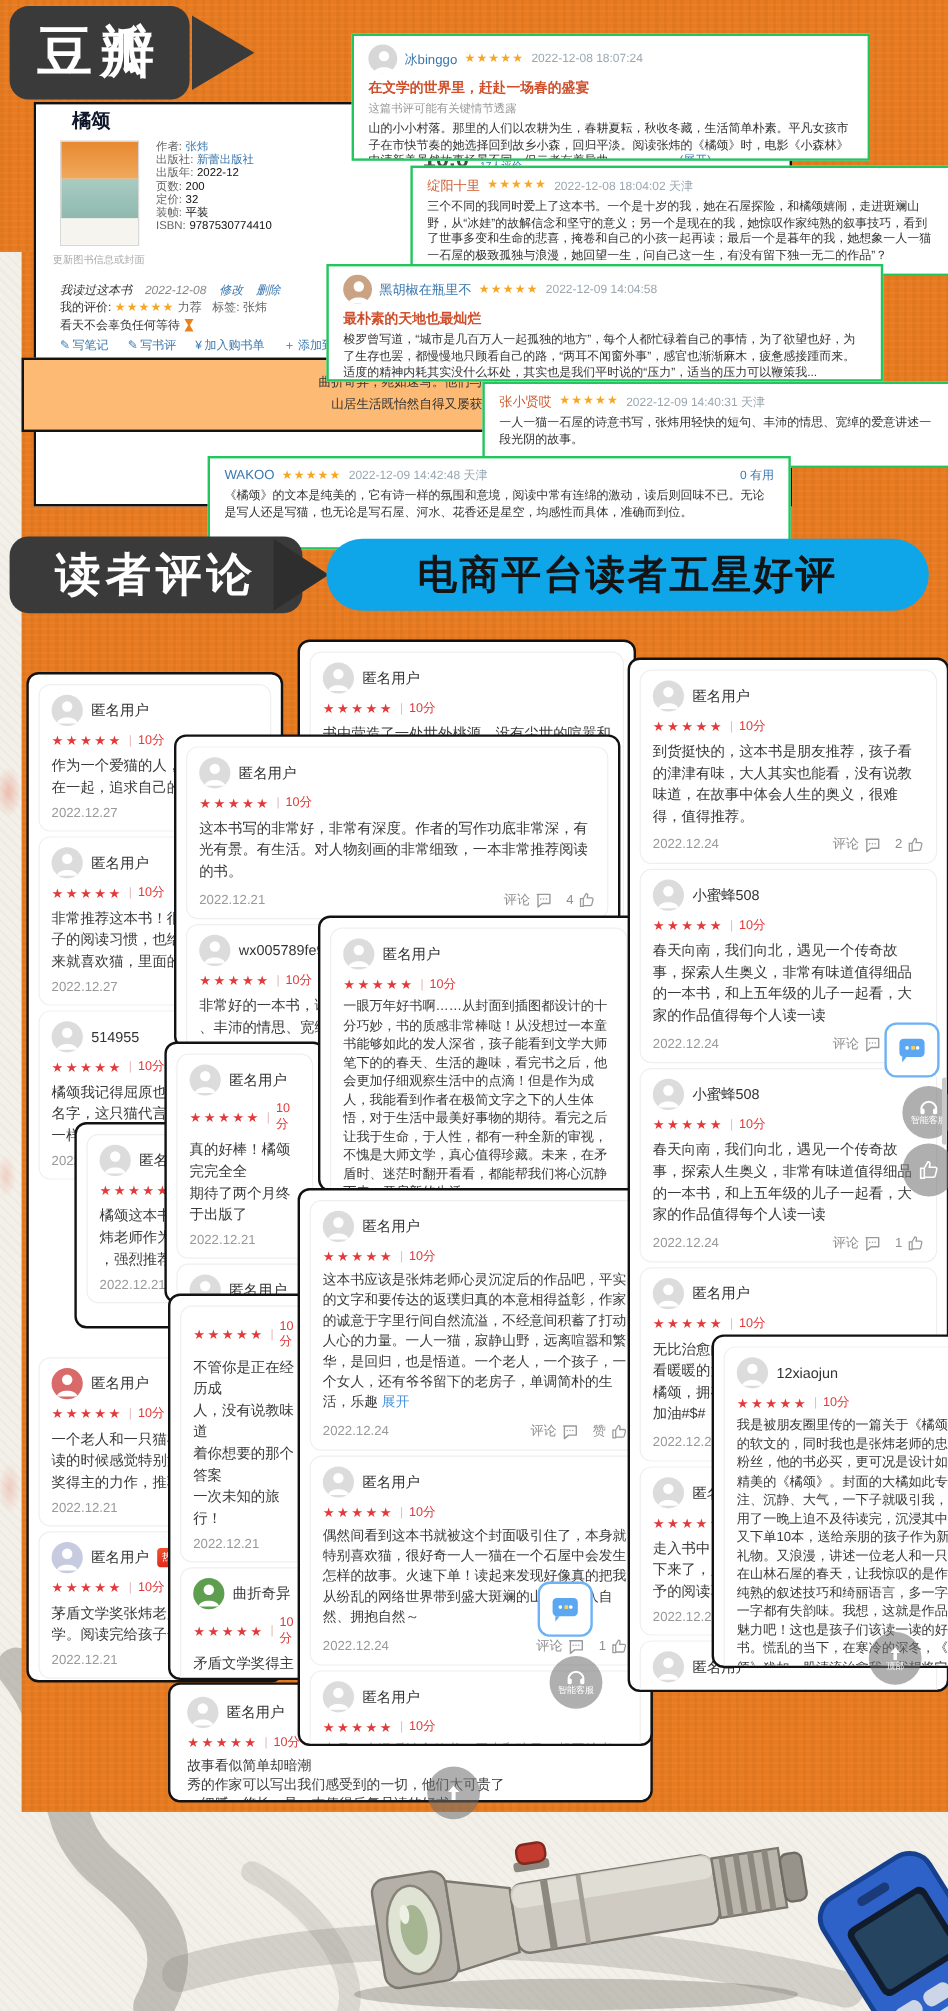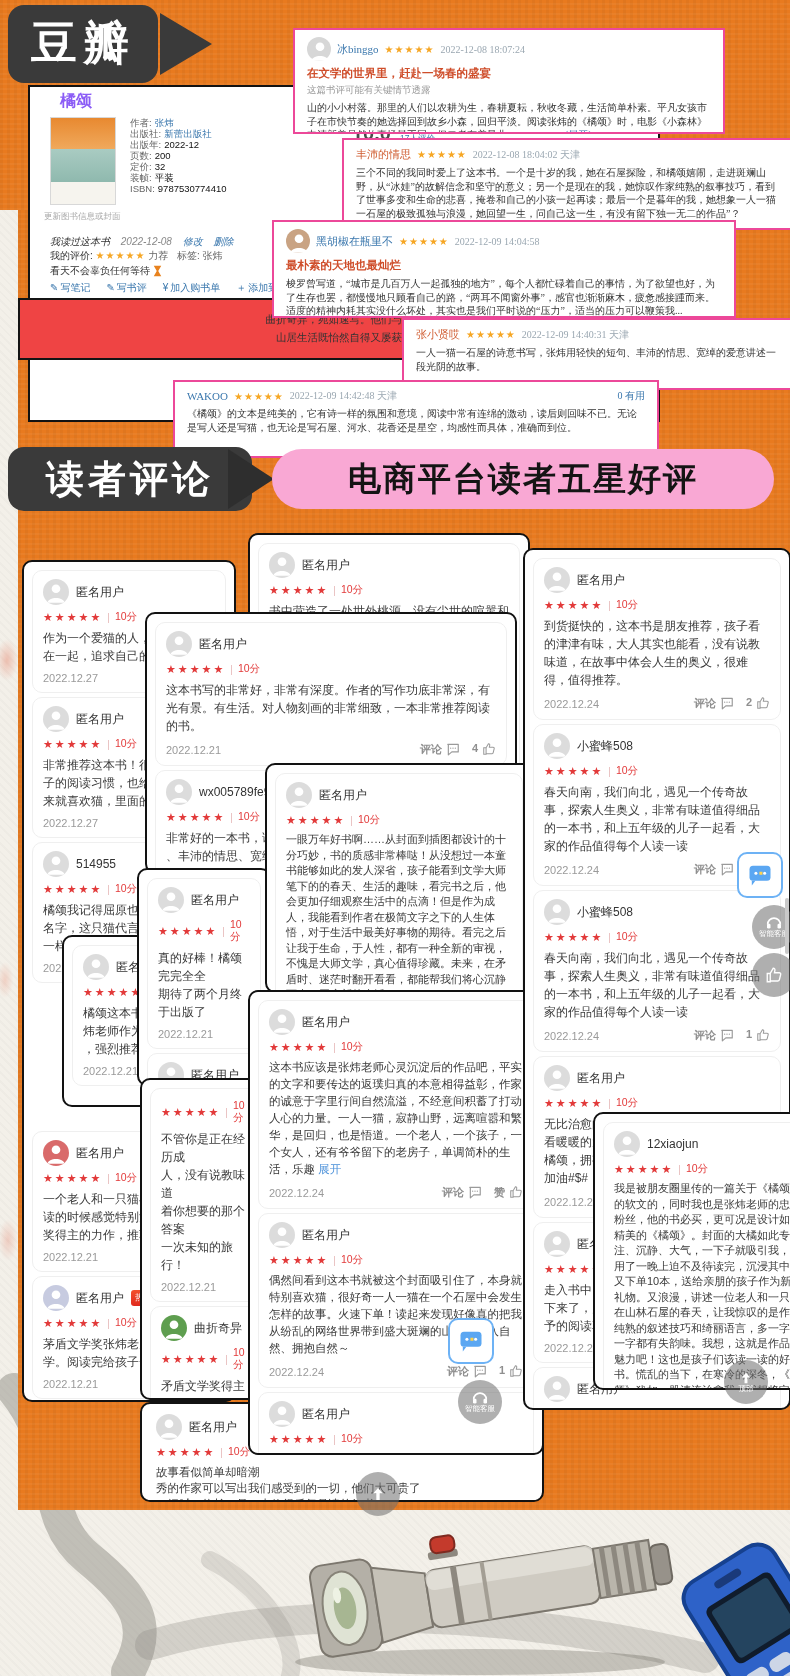--- a/index.html
+++ b/index.html
@@ -21,25 +21,25 @@
   .orange-top{left:0;top:0;width:790px;height:210px;}
   .orange-main{left:18px;top:210px;width:772px;height:1300px;}
 
   
   .badge{position:absolute;background:#3a3a3a;border-radius:16px;color:#fff;display:flex;align-items:center;justify-content:center;font-weight:900;z-index:12;}
   .b1{left:8px;top:5px;width:150px;height:78px;font-size:46px;letter-spacing:6px;}
   .b2{left:8px;top:447px;width:244px;height:64px;font-size:38px;letter-spacing:4px;}
   .tri{position:absolute;width:0;height:0;z-index:12;}
   .t1{left:160px;top:13px;border-top:31px solid transparent;border-bottom:31px solid transparent;border-left:52px solid #3a3a3a;}
   .t2{left:228px;top:449px;border-top:30px solid transparent;border-bottom:30px solid transparent;border-left:46px solid #2e2e2e;}
-  .pill{position:absolute;left:272px;top:449px;width:502px;height:60px;background:#f9a8d4;border-radius:30px;display:flex;align-items:center;justify-content:center;font-size:33px;font-weight:900;color:#141414;letter-spacing:2px;z-index:12;}
+  .pill{position:absolute;left:272px;top:449px;width:502px;height:60px;background:#0ea5e9;border-radius:30px;display:flex;align-items:center;justify-content:center;font-size:33px;font-weight:900;color:#141414;letter-spacing:2px;z-index:12;}
 
   
   .bookcard{position:absolute;left:28px;top:85px;width:632px;height:337px;background:#fff;border:2px solid #121212;box-sizing:border-box;z-index:2;overflow:hidden;}
-  .bookcard h1{position:absolute;left:30px;top:4px;margin:0;font-size:16px;color:#8b5cf6;}
+  .bookcard h1{position:absolute;left:30px;top:4px;margin:0;font-size:16px;color:#0f172a;}
   .cover{position:absolute;left:20px;top:30px;width:64px;height:86px;border:1px solid #d8d8d8;overflow:hidden;}
   .cv-top{height:36%;background:linear-gradient(180deg,#e88930,#f0a95c);}
   .cv-mid{height:38%;background:linear-gradient(180deg,#a9cbc2,#8fb9ae);}
   .cv-bot{height:26%;background:#f6f4ee;}
   .fields{position:absolute;left:100px;top:30px;font-size:9.5px;line-height:11px;color:#666;}
   .f-value{color:#111;margin-left:3px;}
   .f-value.link{color:#3a77ad;}
   .update-hint{position:absolute;left:14px;top:124px;font-size:8.5px;color:#aaa;}
   .rating{position:absolute;left:322px;top:20px;width:290px;font-size:9.5px;color:#777;}
   .r-row{margin-top:3px;display:flex;align-items:flex-start;gap:6px;}
@@ -58,38 +58,38 @@
   .my1{top:148px;font-style:italic;}.my2{top:162px;}.my3{top:177px;display:flex;align-items:center;gap:3px;}
   .mylink{color:#3a77ad;margin-left:8px;cursor:pointer;}
   .my-stars{color:#f6a623;letter-spacing:1px;}
   .acts{position:absolute;left:20px;top:194px;font-size:10px;color:#3a77ad;display:flex;gap:16px;}
   .act .ico{margin-right:2px;}
   .intro-label{position:absolute;left:20px;top:222px;font-size:11.5px;font-weight:700;color:#007722;}
   .intro-dots{color:#bbb;font-weight:400;margin-left:8px;font-size:9px;}
   .intro-text{position:absolute;left:20px;top:242px;width:580px;font-size:10px;color:#333;line-height:15px;}
 
   
-  .dcard{position:absolute;background:#fff;border:2px solid #ec4899;box-sizing:border-box;padding:7px 12px;overflow:hidden;font-family:Liberation Serif, serif;}
+  .dcard{position:absolute;background:#fff;border:2px solid #22c55e;box-sizing:border-box;padding:7px 12px;overflow:hidden;}
   .dc0{left:293px;top:28px;width:432px;height:106px;z-index:6;}
   .dc1{left:342px;top:138px;width:450px;height:92px;z-index:7;}
   .dc2{left:272px;top:220px;width:464px;height:98px;z-index:8;}
   .dc3{left:402px;top:318px;width:390px;height:72px;z-index:8;}
   .dc4{left:173px;top:380px;width:486px;height:78px;z-index:9;}
   .du-head{display:flex;align-items:center;gap:6px;font-size:11px;}
   .du-ava{width:24px;height:24px;border-radius:50%;flex:0 0 auto;}
   .du-name{color:#3a77ad;}
   .du-name.warm{color:#cf5a2e;}
   .du-stars{color:#f6a623;font-size:10px;letter-spacing:1px;}
   .du-date{color:#9aa7b1;font-size:10px;}
   .du-useful{margin-left:auto;color:#3a77ad;font-size:10px;}
   .du-title{color:#cf4e2b;font-weight:700;font-size:11.5px;margin-top:5px;}
   .du-spoiler{color:#999;font-size:9.5px;margin-top:3px;}
   .du-text{font-size:10px;color:#333;line-height:13.5px;margin-top:4px;}
   .du-expand{color:#3a77ad;cursor:pointer;margin-left:48px;}
-  .dfrag{position:absolute;left:18px;top:298px;width:396px;height:62px;background:#ef4444;border:2px solid #141414;box-sizing:border-box;z-index:5;font-size:10.5px;color:#333;line-height:18px;text-align:right;padding:10px 10px 0 0;white-space:pre-line;overflow:hidden;}
+  .dfrag{position:absolute;left:18px;top:298px;width:396px;height:62px;background:#fdba74;border:2px solid #141414;box-sizing:border-box;z-index:5;font-size:10.5px;color:#333;line-height:18px;text-align:right;padding:10px 10px 0 0;white-space:pre-line;overflow:hidden;}
 
   
   .panel{position:absolute;background:#fff;border:2px solid #121212;border-radius:10px;box-sizing:border-box;padding:4px;overflow:hidden;}
   .p1{left:22px;top:560px;width:214px;height:842px;z-index:1;}
   .pm1{left:248px;top:533px;width:282px;height:320px;z-index:2;}
   .pm23{left:145px;top:612px;width:372px;height:262px;z-index:3;}
   .psc{left:62px;top:935px;width:184px;height:172px;z-index:3;}
   .pmla{left:137px;top:868px;width:134px;height:218px;z-index:4;}
   .pm4{left:265px;top:763px;width:268px;height:230px;z-index:5;}
   .pmlb{left:140px;top:1078px;width:132px;height:322px;z-index:4;}
@@ -109,21 +109,21 @@
   .rstars{color:#e23a3a;font-size:11px;letter-spacing:2px;}
   .rdiv{color:#e6b8b8;font-size:10px;}
   .rscore{color:#e23a3a;font-size:10.5px;}
   .rv-text{font-size:12px;color:#3a3a3a;line-height:18px;white-space:pre-line;}
   .p12 .rv-text,.pm4 .rv-text{font-size:11px;line-height:15.5px;}
   .pm567 .rv-text{font-size:11.5px;line-height:17px;}
   .pb1 .rv-text{font-size:11.5px;line-height:16px;}
   .rv-expand{color:#4a90d9;cursor:pointer;}
   .rv-foot{display:flex;align-items:center;margin-top:7px;font-size:11px;color:#9a9a9a;}
   .rv-date{margin-right:auto;}
-  .rv-actions{display:flex;gap:4px;color:#8f8f8f;font-weight:bold;}
+  .rv-actions{display:flex;align-items:center;gap:4px;color:#8f8f8f;}
   .rv-actions .cnt{margin-left:8px;}
   .ic{width:14px;height:14px;}
 
   
   .fab{position:absolute;z-index:30;display:flex;flex-direction:column;align-items:center;justify-content:center;cursor:pointer;}
   .fab.chat{width:46px;height:46px;background:#fff;border:2px solid #6db2f5;border-radius:10px;box-sizing:border-box;}
   .fab.gray{width:44px;height:44px;background:rgba(110,110,110,.55);border-radius:50%;color:#fff;}
   .fab-label{font-size:7.5px;color:#fff;line-height:8px;}
   .f1{left:737px;top:852px;}
   .g1{left:752px;top:905px;}
@@ -312,21 +312,21 @@
           <span class="du-name">冰binggo</span>
           <span class="du-stars">★★★★★</span>
           <span class="du-date">2022-12-08 18:07:24</span>
         </div>
         <div class="du-title">在文学的世界里，赶赴一场春的盛宴</div>
         <div class="du-spoiler">这篇书评可能有关键情节透露</div>
         <div class="du-text">山的小小村落。那里的人们以农耕为生，春耕夏耘，秋收冬藏，生活简单朴素。平凡女孩市子在市快节奏的她选择回到故乡小森，回归平淡。阅读张炜的《橘颂》时，电影《小森林》中清新美虽然故事场景不同，但二者有着异曲... <span class="du-expand">(展开)</span></div>
       </div>
       <div class="dcard dc1">
         <div class="du-head">
-          <span class="du-name warm">丰沛的情思</span>
+          <span class="du-name warm">绽阳十里</span>
           <span class="du-stars">★★★★★</span>
           <span class="du-date">2022-12-08 18:04:02 天津</span>
         </div>
         <div class="du-text">三个不同的我同时爱上了这本书。一个是十岁的我，她在石屋探险，和橘颂嬉闹，走进斑斓山野，从“冰娃”的故解信念和坚守的意义；另一个是现在的我，她惊叹作家纯熟的叙事技巧，看到了世事多变和生命的悲喜，掩卷和自己的小孩一起再读；最后一个是暮年的我，她想象一人一猫一石屋的极致孤独与浪漫，她回望一生，问自己这一生，有没有留下独一无二的作品”？</div>
       </div>
       <div class="dcard dc2">
         <div class="du-head">
           <div class="du-ava" style="background: rgb(201, 163, 131);"><svg viewBox="0 0 24 24" width="26" height="26">
               <circle cx="12" cy="9" r="4" fill="#fff"></circle>
               <path d="M4 22c1-6 15-6 16 0z" fill="#fff"></path>

